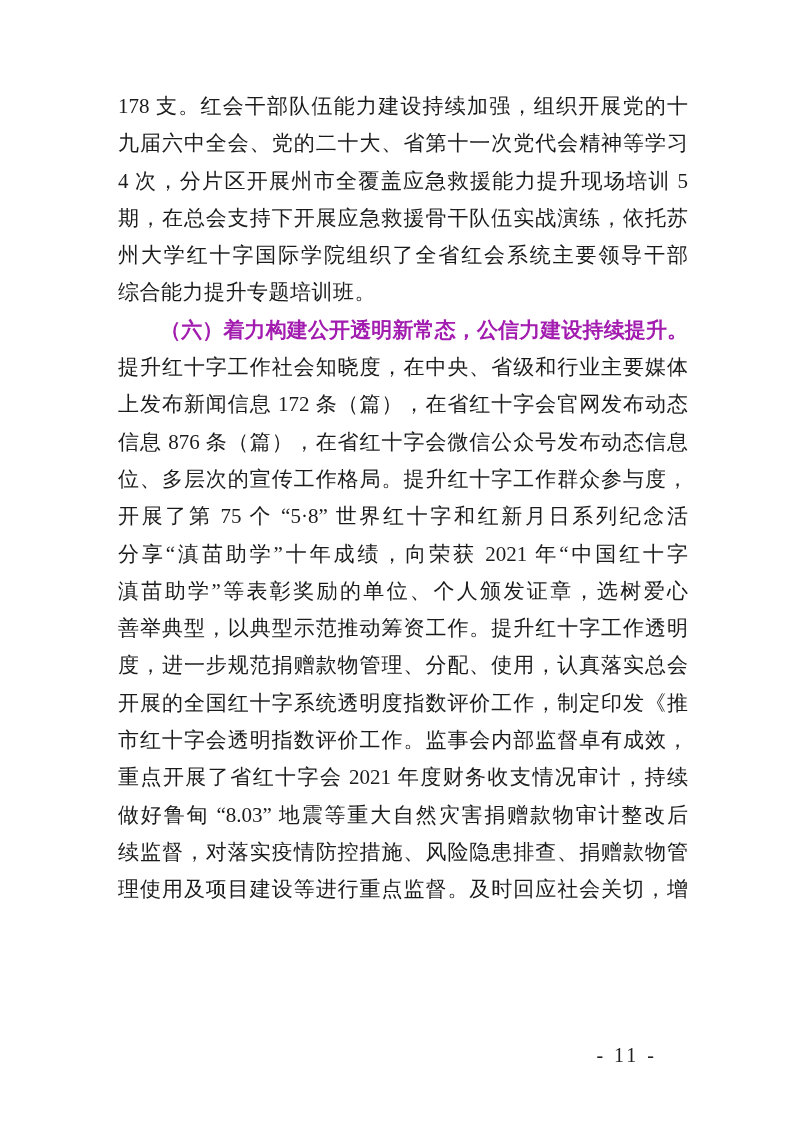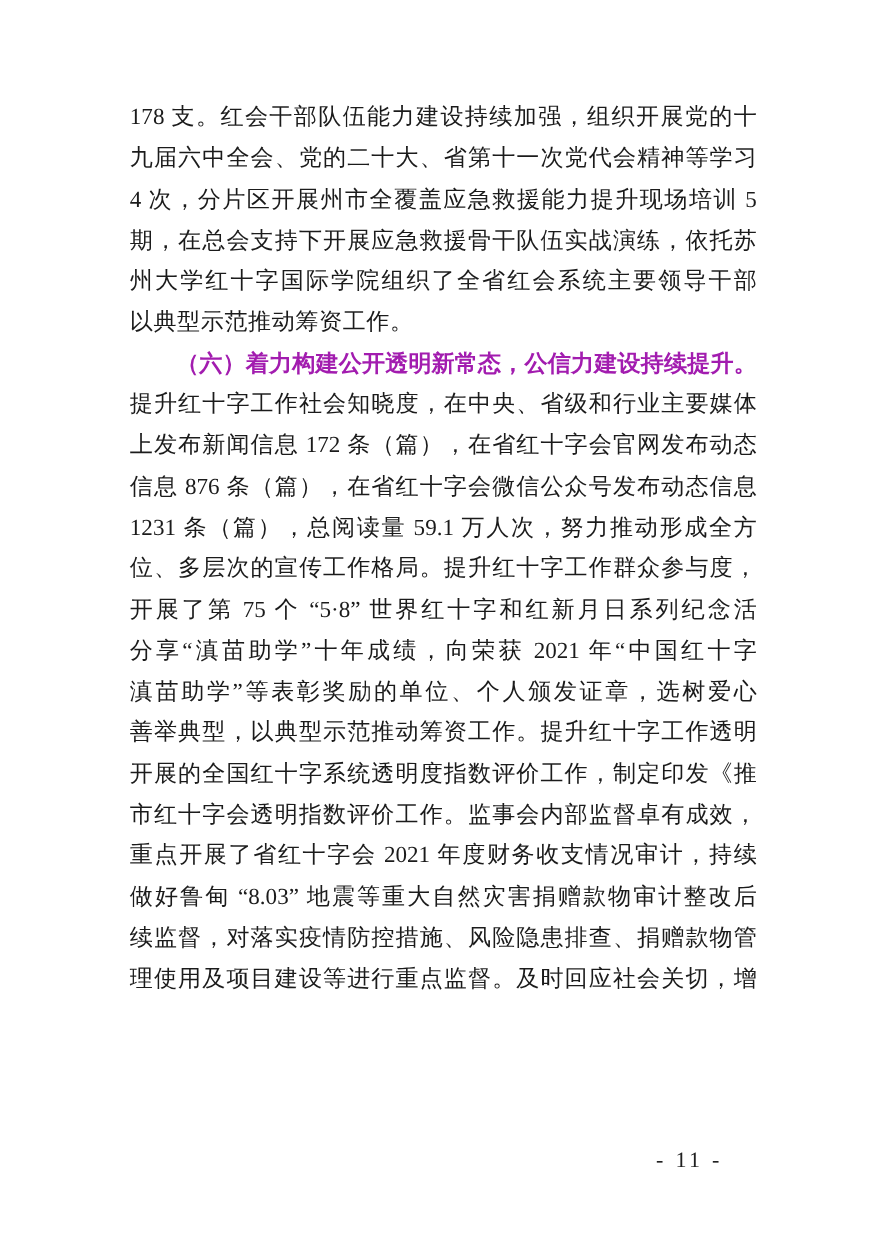--- a/index.html
+++ b/index.html
@@ -56,31 +56,31 @@
 </head>
 <body>
 
 <div class="page">
   <div class="text-block">
       <div class="line body justify">178 支。红会干部队伍能力建设持续加强，组织开展党的十</div>
       <div class="line body justify">九届六中全会、党的二十大、省第十一次党代会精神等学习</div>
       <div class="line body justify">4 次，分片区开展州市全覆盖应急救援能力提升现场培训 5</div>
       <div class="line body justify">期，在总会支持下开展应急救援骨干队伍实战演练，依托苏</div>
       <div class="line body justify">州大学红十字国际学院组织了全省红会系统主要领导干部</div>
-      <div class="line body">以典型示范推动筹资工作。</div>
+      <div class="line body">综合能力提升专题培训班。</div>
       <div class="line heading justify indent">（六）着力构建公开透明新常态，公信力建设持续提升。</div>
       <div class="line body justify">提升红十字工作社会知晓度，在中央、省级和行业主要媒体</div>
       <div class="line body justify">上发布新闻信息 172 条（篇），在省红十字会官网发布动态</div>
       <div class="line body justify">信息 876 条（篇），在省红十字会微信公众号发布动态信息</div>
-      <div class="line body justify">1231 条（篇），总阅读量 59.1 万人次，努力推动形成全方</div>
       <div class="line body justify">位、多层次的宣传工作格局。提升红十字工作群众参与度，</div>
       <div class="line body justify">开展了第 75 个 “5·8” 世界红十字和红新月日系列纪念活</div>
       <div class="line body justify">分享“滇苗助学”十年成绩，向荣获 2021 年“中国红十字</div>
       <div class="line body justify">滇苗助学”等表彰奖励的单位、个人颁发证章，选树爱心</div>
       <div class="line body justify">善举典型，以典型示范推动筹资工作。提升红十字工作透明</div>
+      <div class="line body justify">度，进一步规范捐赠款物管理、分配、使用，认真落实总会</div>
       <div class="line body justify">开展的全国红十字系统透明度指数评价工作，制定印发《推</div>
       <div class="line body justify">市红十字会透明指数评价工作。监事会内部监督卓有成效，</div>
       <div class="line body justify">重点开展了省红十字会 2021 年度财务收支情况审计，持续</div>
       <div class="line body justify">做好鲁甸 “8.03” 地震等重大自然灾害捐赠款物审计整改后</div>
       <div class="line body justify">续监督，对落实疫情防控措施、风险隐患排查、捐赠款物管</div>
       <div class="line body justify">理使用及项目建设等进行重点监督。及时回应社会关切，增</div>
     </div>
   <div class="page-number">- 11 -</div>
 </div>
 

